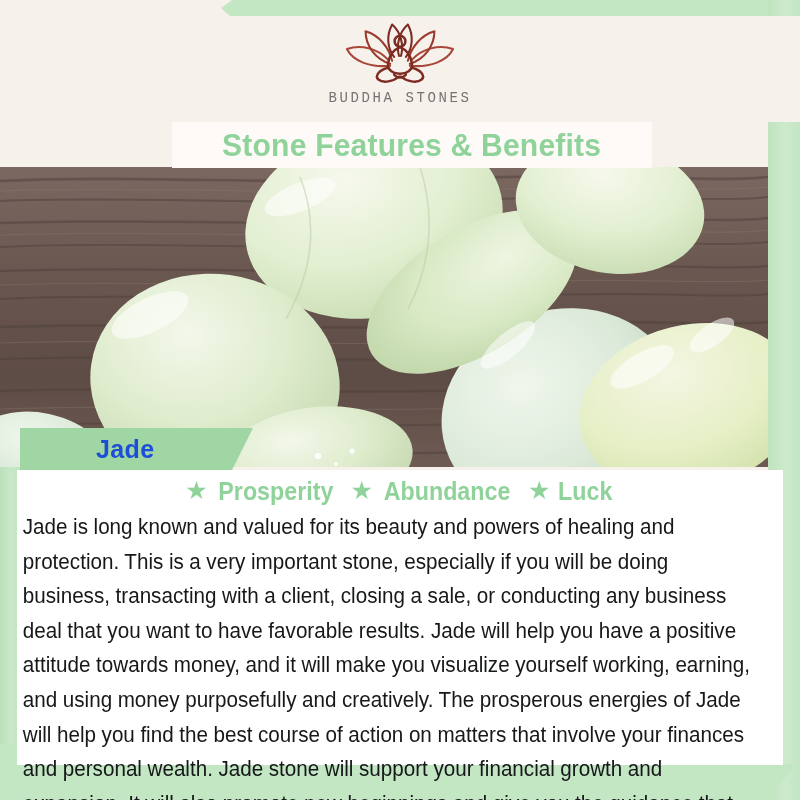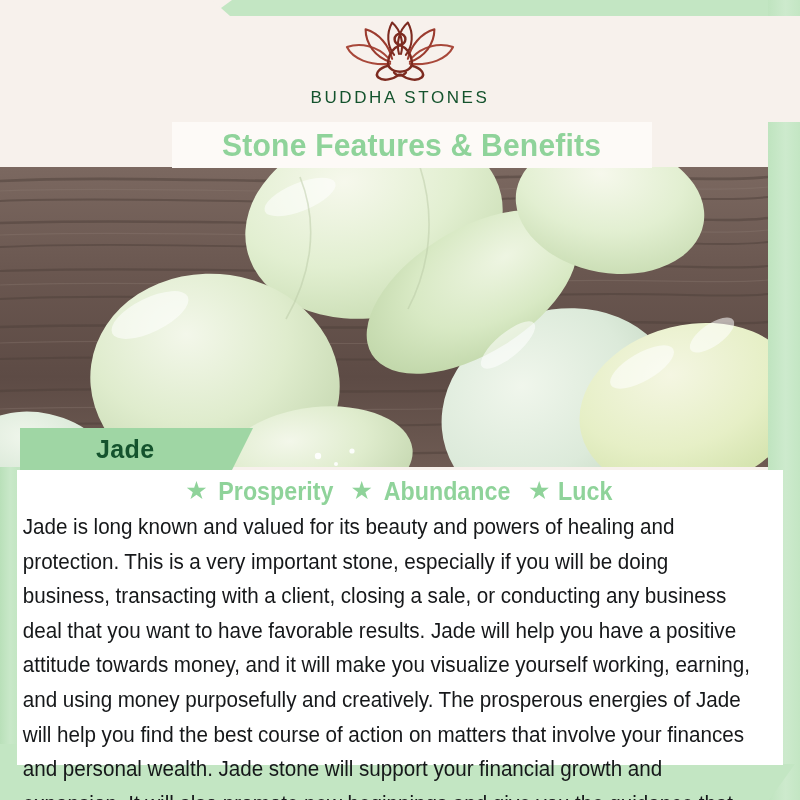--- a/index.html
+++ b/index.html
@@ -52,24 +52,24 @@
     position:absolute; top:0; left:0; width:800px; height:122px;
     background:#f7f1ec;
     display:flex; flex-direction:column;
     align-items:center; justify-content:center;
     z-index:3;
   }
   #header.cutout { clip-path:polygon(0 0, 212px 0, 230px 16px, 800px 16px, 800px 100%, 0 100%); }
   .logo-wrap { display:flex; flex-direction:column; align-items:center; }
   .logo-mark { width:118px; height:66px; display:block; margin-top:4px; }
   .logo-text {
-    font-family:Liberation Sans, sans-serif;
-    font-size:17px;
+    font-family:Liberation Mono, monospace;
+    font-size:14px;
     letter-spacing:2.6px;
-    color:#14532d;
+    color:#737373;
     margin-top:4px;
     white-space:nowrap;
   }
 
   
   #title-banner {
     position:absolute; top:122px; left:172px;
     width:480px; height:46px;
     background:#fdfaf7;
     display:flex; align-items:center; justify-content:center;
@@ -97,21 +97,21 @@
   
   #jade-banner {
     position:absolute; left:20px; top:428px;
     width:233px; height:42px;
     background:#9fd6a4;
     clip-path:polygon(0 0, 100% 0, calc(100% - 21px) 100%, 0 100%);
     display:flex; align-items:center;
     z-index:5;
   }
   #jade-banner .jade-text {
-    color:#14532d;
+    color:#1d4ed8;
     font-size:25px;
     font-weight:bold;
     letter-spacing:0.4px;
     padding-left:76px;
   }
 
   
   #content {
     position:absolute; left:17px; top:470px;
     width:766px; height:295px;

